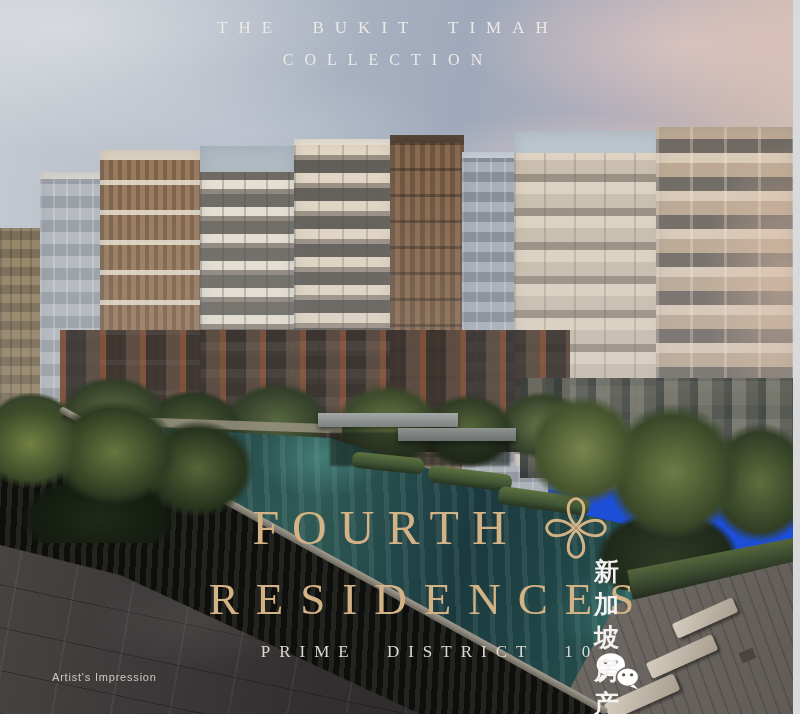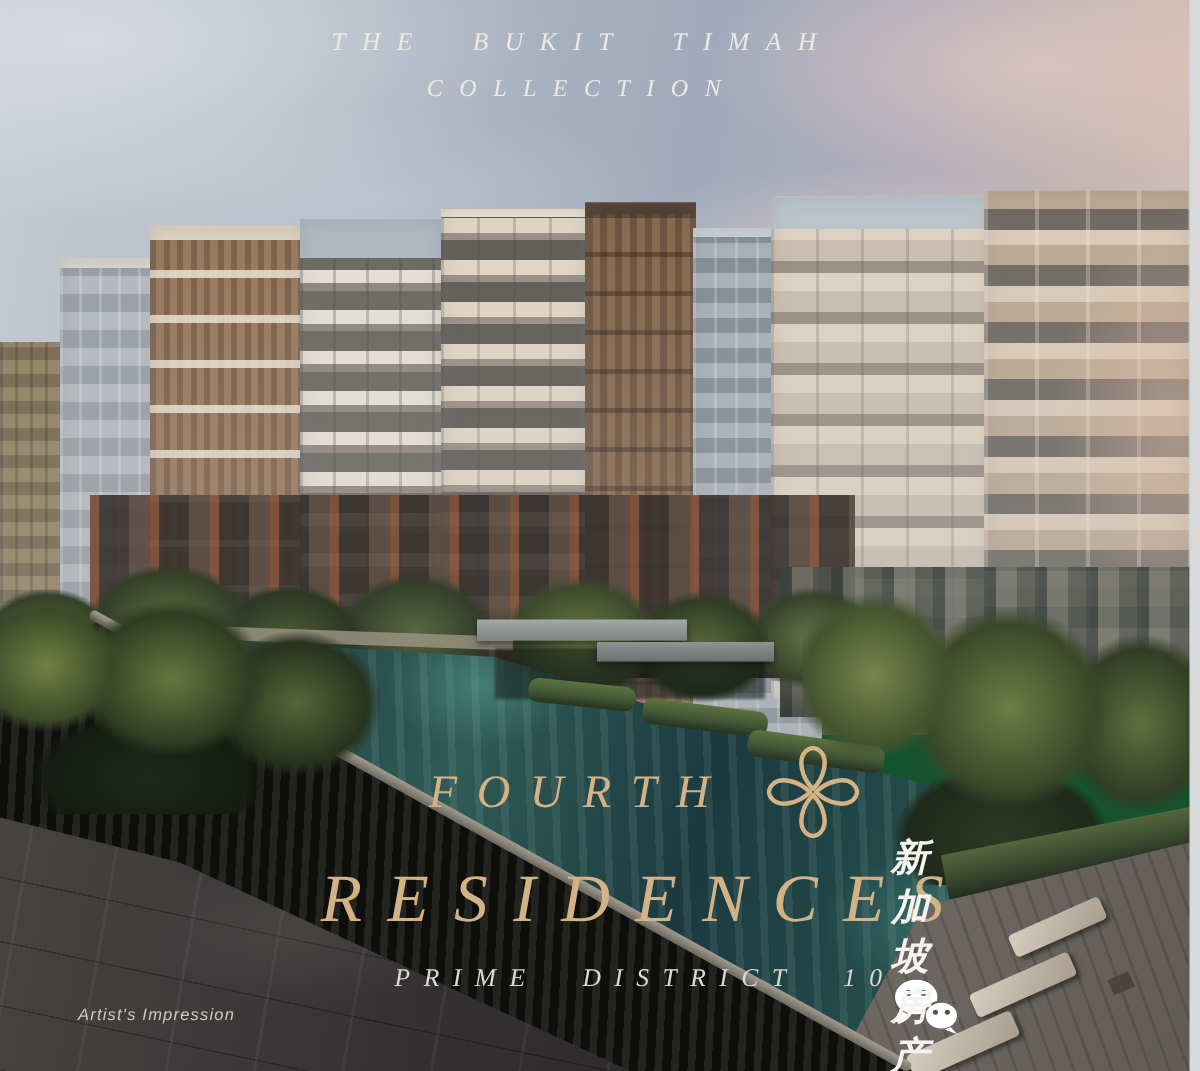--- a/index.html
+++ b/index.html
@@ -1,18 +1,18 @@
 <!DOCTYPE html>
 <html><head>
 <meta charset="utf-8">
 <style>
   html,body{margin:0;padding:0;background:#222;}
   .stage{
     position:relative;width:800px;height:714px;overflow:hidden;
-    background:#14532d;font-family:"Liberation Serif",serif;font-style:italic;
+    background:#1d4ed8;font-family:"Liberation Serif",serif;
   }
   .stage *{position:absolute;}
 
   
   .sky{
     left:0;top:0;width:800px;height:440px;
     background:
       radial-gradient(ellipse 320px 110px at 86% 10%, rgba(236,206,196,.55), transparent 70%),
       radial-gradient(ellipse 260px 80px at 72% 38%, rgba(238,218,208,.45), transparent 70%),
       radial-gradient(ellipse 420px 170px at 8% 6%, rgba(226,229,231,.65), transparent 72%),
@@ -156,21 +156,21 @@
       radial-gradient(ellipse 85px 70px at 45% 45%, #66763e, #2f3c22 62%, transparent 75%),
       radial-gradient(ellipse 75px 65px at 72% 55%, #556538, #27331d 62%, transparent 75%),
       radial-gradient(ellipse 95px 55px at 40% 85%, #1f2918, #141b10 70%, transparent 82%);}
 
   
   .collection{left:-12px;top:18px;width:800px;text-align:center;color:#eceae6;z-index:20;}
   .collection .l1{position:static;display:block;font-size:17px;letter-spacing:11px;word-spacing:14px;}
   .collection .l2{position:static;display:block;margin-top:13px;font-size:16px;letter-spacing:11px;}
   .titleblock{left:30px;top:496px;width:800px;text-align:center;color:#d3b286;z-index:20;}
   .title-row{position:static;display:flex;align-items:center;justify-content:center;gap:24px;}
-  .title-word{position:static;font-size:31px;letter-spacing:13px;line-height:1.1;}
+  .title-word{position:static;font-size:48px;letter-spacing:13px;line-height:1.1;}
   .emblem{position:static;width:64px;height:64px;flex:0 0 auto;}
   .title-res{position:static;display:block;margin-top:13px;font-size:45px;letter-spacing:17px;}
   .subtitle{position:static;display:block;margin-top:17px;font-size:17px;letter-spacing:9px;word-spacing:16px;color:#ddd8d2;}
   .disclaimer{left:52px;top:671px;font-family:"Liberation Sans",sans-serif;font-size:11px;letter-spacing:.8px;color:#cdcac4;z-index:20;}
   .watermark{left:594px;top:650px;display:flex;align-items:center;gap:8px;z-index:21;
     color:#f4f3f1;font-family:"DejaVu Sans",sans-serif;font-size:25px;font-weight:600;}
   .watermark svg{position:static;}
   .edge-strip{right:0;top:0;width:7px;height:714px;background:#d8d9db;z-index:30;}
 </style>
 </head>

